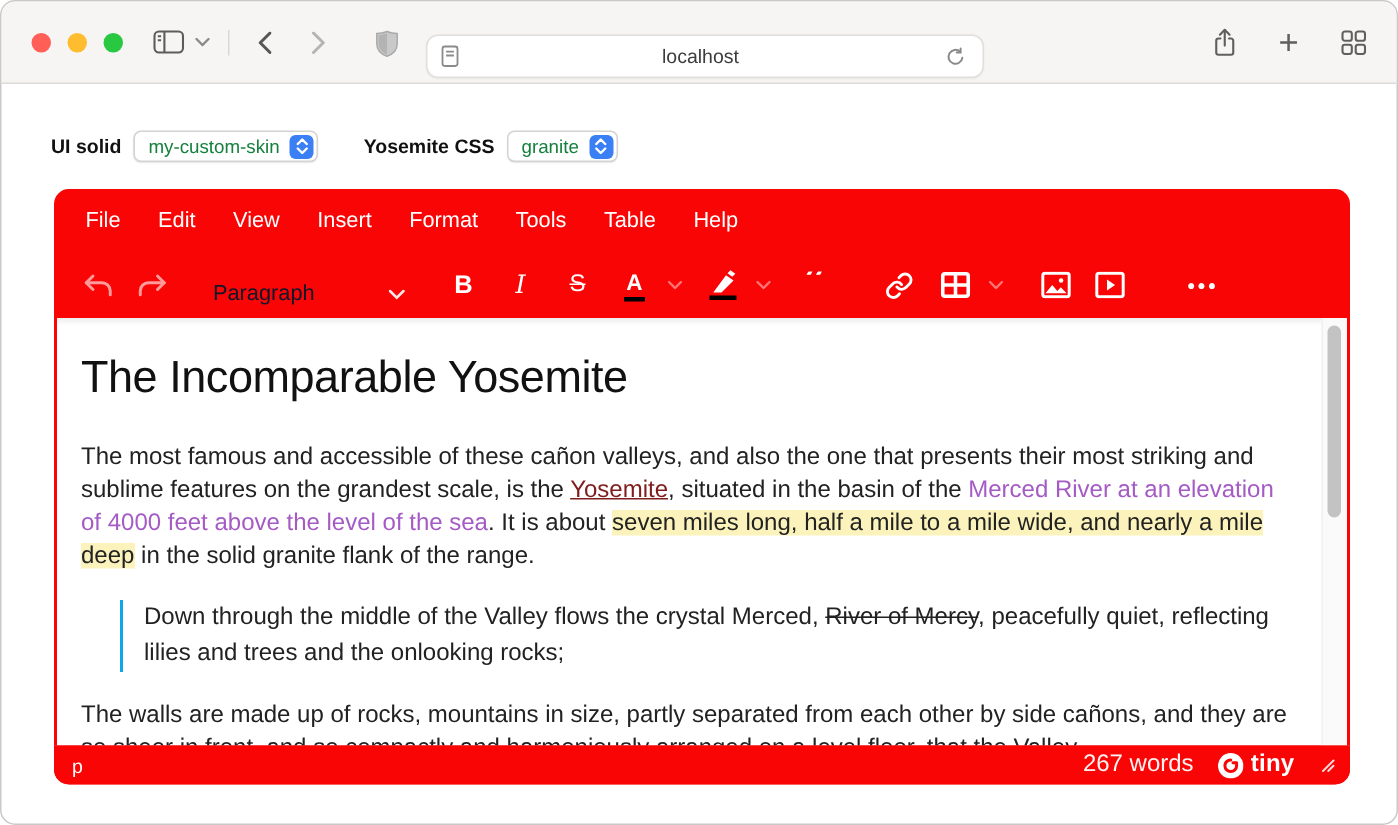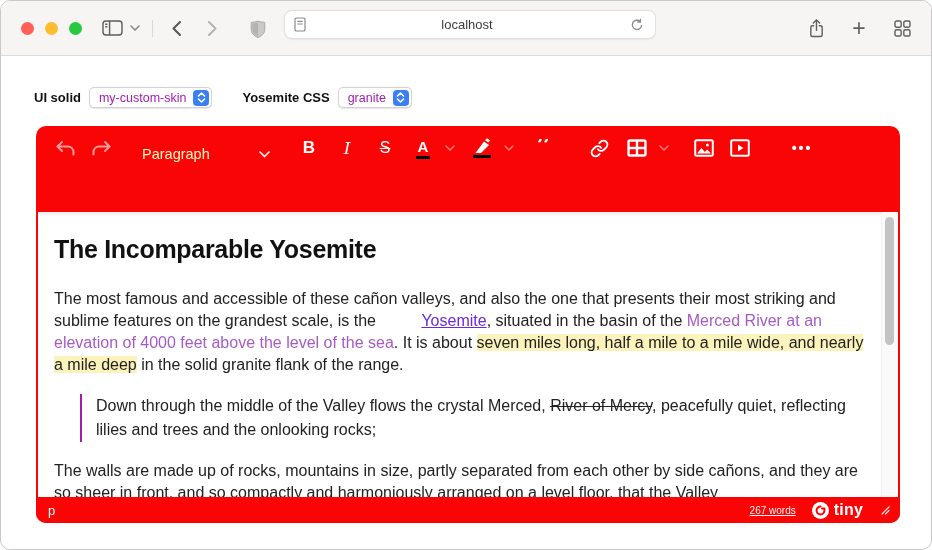--- a/index.html
+++ b/index.html
@@ -11,32 +11,32 @@
 
   
   .chrome { height:55px; background:#f6f5f4; border-bottom:1px solid #dcdbda; position:relative; }
   .traffic { position:absolute; left:20px; top:21px; display:flex; gap:11px; }
   .traffic span { width:13px; height:13px; border-radius:50%; display:block; }
   .tl-red { background:#ff5f57; } .tl-yellow { background:#febc2e; } .tl-green { background:#28c840; }
   .nav-group { position:absolute; left:97px; top:14px; display:flex; align-items:center; }
   .chrome svg { display:block; }
   .chrome .btn { background:none; border:none; padding:0; display:flex; align-items:center; justify-content:center; cursor:default; }
   .divider { width:1px; height:17px; background:#d9d8d7; margin:0 8px; }
-  .urlbar { position:absolute; left:283px; top:9px; width:372px; height:29px; background:#fff;
+  .urlbar { position:absolute; left:283px; top:22px; width:372px; height:29px; background:#fff;
             border:1px solid #e0dfde; border-radius:8px; display:flex; align-items:center; padding:0 9px;
             box-shadow:0 0.5px 1.5px rgba(0,0,0,.06); }
   .urlbar .url { flex:1; text-align:center; font-size:13px; color:#3c3c3c; }
   .right-icons { position:absolute; right:18px; top:14px; display:flex; align-items:center; gap:21px; }
   .plus-glyph { font-size:23px; font-weight:300; color:#5f5f5f; line-height:26px; }
 
   
   .controls-row { display:flex; align-items:center; margin:31px 0 0 33px; gap:8px; }
   .ctl-label { font-size:13px; font-weight:700; color:#111; }
   .mac-select { display:flex; align-items:center; gap:7px; background:#fff; border:1px solid #d4d3d2;
-                border-radius:5px; padding:1px 2px 1px 9px; height:21px; font-size:12.5px; color:#a21caf;
+                border-radius:5px; padding:1px 2px 1px 9px; height:21px; font-size:12.5px; color:#15803d;
                 box-shadow:0 0.5px 1px rgba(0,0,0,.1); margin-right:22px; }
   .stepper { width:16px; height:16px; background:#3b7ff5; border-radius:4px; display:flex;
              align-items:center; justify-content:center; }
 
   
   .editor { margin:18px 0 0 35px; width:864px; height:397px; border-radius:10px;
             background:#fa0505; position:relative; overflow:hidden; }
   .menubar { height:42px; display:flex; align-items:center; padding:0 13px; }
   .menu-item { color:#fff; font-size:14.5px; padding:4px 8px; margin-right:9px; border-radius:3px; }
   .toolbar { height:44px; display:flex; align-items:center; padding:0 18px; color:#fff; }
@@ -45,44 +45,44 @@
   .tbtn svg { display:block; }
   .glyph-b { font-weight:700; font-size:17px; font-family:"Liberation Sans",sans-serif; }
   .glyph-i { font-style:italic; font-size:17px; font-family:"DejaVu Serif","Liberation Serif",serif; }
   .glyph-s { font-size:16px; text-decoration:line-through; font-weight:500; }
   .fore-a { font-weight:700; font-size:15px; border-bottom:3px solid #000; padding:0 2px 1px; line-height:17px; }
   .pen-wrap { border-bottom:3px solid #000; padding-bottom:1px; }
   .glyph-quote { font-size:30px; font-weight:700; line-height:10px; height:18px; overflow:hidden; }
   .glyph-more { font-size:14px; font-weight:700; letter-spacing:2px; }
   .chev-dim { opacity:.65; margin-left:5px; }
   .para-select { display:flex; align-items:center; justify-content:space-between; width:128px;
-                 margin:12px 28px 0 30px; color:#fef9c3; font-size:14.5px; }
+                 margin:12px 28px 0 30px; color:#0f172a; font-size:14.5px; }
 
   .content { position:absolute; left:0; right:0; top:86px; bottom:26px; background:#fff;
              border-left:2px solid #fa0505; border-right:2px solid #fa0505; overflow:hidden; }
   .content::before { content:""; position:absolute; left:0; right:0; top:0; height:5px;
                      background:linear-gradient(rgba(0,0,0,.07),rgba(0,0,0,0)); pointer-events:none; }
   .scroll-strip { position:absolute; top:0; right:0; bottom:0; width:17px; background:#fafafa;
                   border-left:1px solid #f0f0f0; }
   .scroll-thumb { position:absolute; top:5px; right:4px; width:9px; height:128px; background:#c3c3c3; border-radius:5px; }
   .article { padding:8px 33px 0 16px; color:#222; font-size:16px; }
-  .article h1 { margin:14px 0 24px; font-size:25px; line-height:1.2; font-weight:700; color:#111;
+  .article h1 { margin:14px 0 24px; font-size:30px; line-height:1.2; font-weight:400; color:#111;
                 letter-spacing:-.3px; }
   .article p { margin:0 0 12px; line-height:22px; }
-  .article blockquote { margin:18px 0 18px 26px; padding:0 0 0 14px; border-left:2px solid #a21caf; line-height:24px; }
-  .link-seg { color:#6d28d9; text-decoration:underline;margin-left:41px; }
+  .article blockquote { margin:18px 0 18px 26px; padding:0 0 0 14px; border-left:2px solid #0ea5e9; line-height:24px; }
+  .link-seg { color:#7f1d1d; text-decoration:underline; }
   .purple-seg { color:#a55bc5; }
   .hl-seg { background:#fbf3bb; }
   .strike-seg { text-decoration:line-through; }
 
   .statusbar { position:absolute; left:0; right:0; bottom:0; height:26px; background:#fa0505;
                display:flex; align-items:center; justify-content:space-between; padding:0 10px 0 12px; }
   .sb-path { color:#fff; font-size:13px; }
   .sb-right { display:flex; align-items:center; gap:16px; }
-  .sb-words { color:rgba(255,255,255,.95); font-size:10px;text-decoration:underline; }
+  .sb-words { color:rgba(255,255,255,.95); font-size:16px; }
   .brand { display:flex; align-items:center; gap:5px; }
   .brand-text { color:#fff; font-weight:700; font-size:16px; letter-spacing:.2px; }
   .resize-handle { margin-left:2px; }
 </style>
 </head>
 <body>
 
 <div class="window">
 
   <div class="chrome">
@@ -183,20 +183,30 @@
         <svg width="9" height="11" viewBox="0 0 9 11" fill="none" stroke="#fff" stroke-width="1.6" stroke-linecap="round" stroke-linejoin="round">
           <path d="M1.5 4L4.5 1l3 3"></path>
             <path d="M1.5 7l3 3 3-3"></path>
         </svg>
       </span>
     </div>
   </div>
 
   <div class="editor">
 
+    <div class="menubar">
+      <span class="menu-item">File</span>
+      <span class="menu-item">Edit</span>
+      <span class="menu-item">View</span>
+      <span class="menu-item">Insert</span>
+      <span class="menu-item">Format</span>
+      <span class="menu-item">Tools</span>
+      <span class="menu-item">Table</span>
+      <span class="menu-item">Help</span>
+    </div>
 
     <div class="toolbar">
       <button class="tbtn" style="margin-right:14px;">
         <svg width="21" height="17" viewBox="0 0 21 17" fill="none" stroke="#ff9b9b" stroke-width="2" stroke-linecap="round" stroke-linejoin="round">
           <path d="M7 2L2.5 6.5 7 11"></path>
             <path d="M2.5 6.5h10.5a5.5 5.5 0 0 1 5.5 5.5v2.5"></path>
         </svg>
       </button>
       <button class="tbtn">
         <svg width="21" height="17" viewBox="0 0 21 17" fill="none" stroke="#ff9b9b" stroke-width="2" stroke-linecap="round" stroke-linejoin="round">

